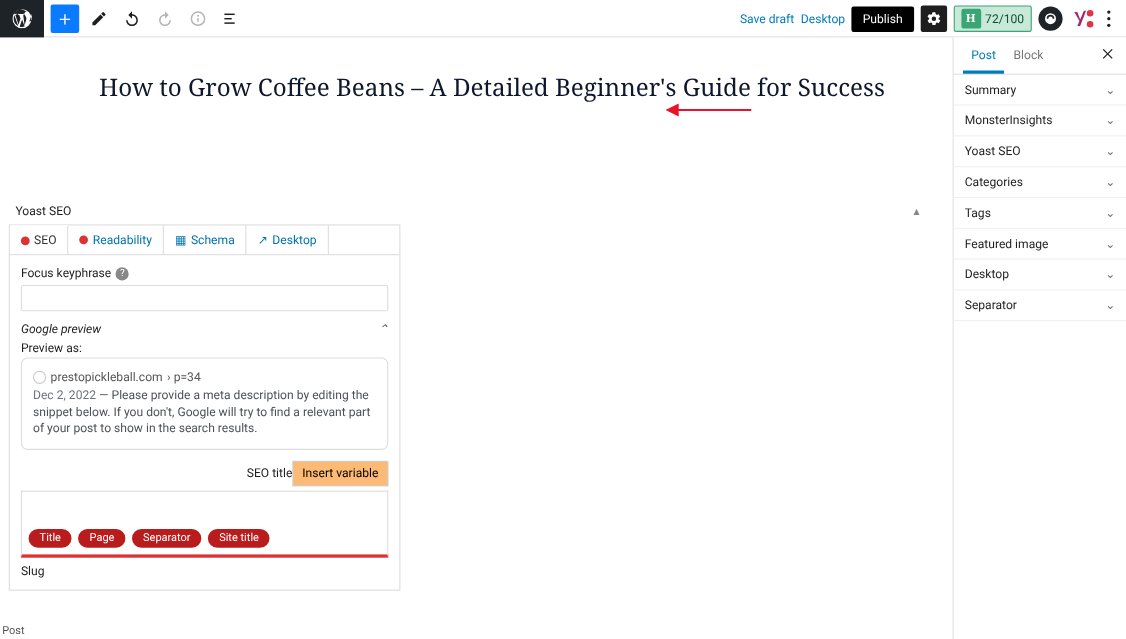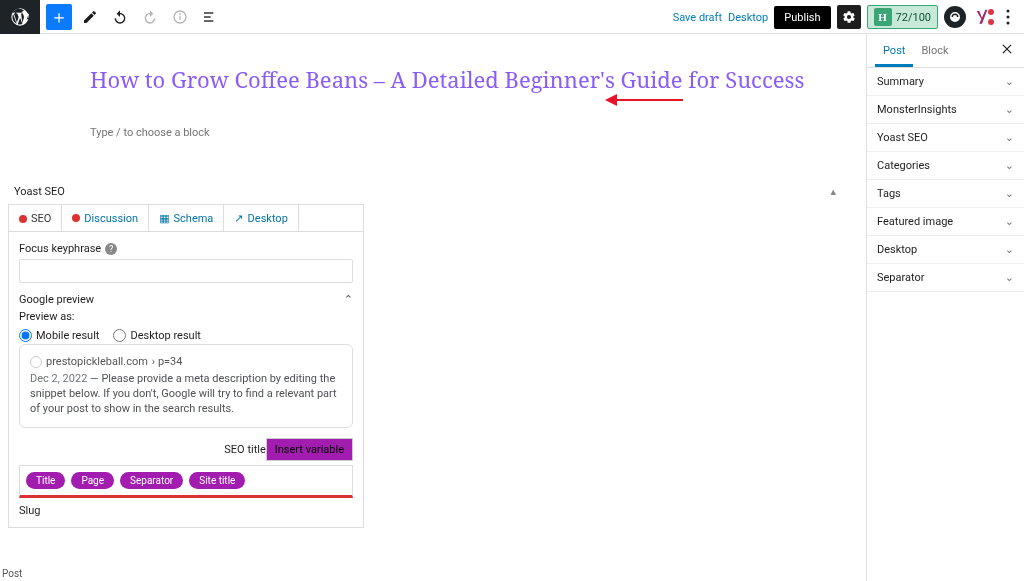--- a/index.html
+++ b/index.html
@@ -20,21 +20,21 @@
 .h-badge-icon { width: 18px; height: 18px; background: #3aa676; color: #fff; display: flex; align-items: center; justify-content: center; font-family: serif; font-weight: bold; border-radius: 2px; }
 .low-badge { width: 22px; height: 22px; border-radius: 50%; background: #1d2327; display: flex; align-items: center; justify-content: center; cursor: pointer; }
 .y-badge { width: 20px; height: 20px; display: flex; align-items: center; justify-content: center; cursor: pointer; position: relative; }
 .y-badge svg { width: 16px; height: 16px; }
 .dot-high { position: absolute; width: 6px; height: 6px; right: -2px; top: 2px; border-radius:50%; background: #dc3545; }
 .dot-low { position: absolute; width: 6px; height: 6px; right: -2px; bottom: 2px; border-radius:50%; background: #dc3545; }
 .more-btn { width: 20px; height: 26px; display: flex; align-items: center; justify-content: center; cursor: pointer; color: #1e1e1e; }
 
 
 .canvas { padding: 30px 90px 10px 90px; position: relative; }
-.title { font-size: 22px; font-weight: 400; color: #8b5cf6; font-family: "Noto Serif", Georgia, serif; }
+.title { font-size: 22px; font-weight: 400; color: #0f172a; font-family: "Noto Serif", Georgia, serif; }
 .arrow { position: absolute; left: 605px; top: 56px; pointer-events: none; }
 .grammarly { position: absolute; width: 20px; height: 20px; border-radius: 50%; background: #15c39a; right: 94px; top: 56px; cursor: pointer; display:flex; align-items:center; justify-content:center; }
 .placeholder-line { font-size: 11px; color: #757575; margin-top: 32px; }
 .add-mini { position: absolute; right: 94px; top: 108px; width: 18px; height: 18px; background: #1e1e1e; color: #fff; display: flex; align-items: center; justify-content: center; border-radius: 2px; cursor: pointer; font-size: 14px; }
 
 
 .sidebar { position: absolute; right: 0; top: 34px; width: 158px; height: calc(100% - 34px); border-left: 1px solid #e0e0e0; background: #fff; }
 .sb-tabs { display: flex; align-items: center; height: 34px; border-bottom: 1px solid #e0e0e0; font-size: 11px; padding: 0 8px; position: relative; }
 .sb-tab { padding: 0 8px; height: 100%; display: flex; align-items: center; cursor: pointer; color: #757575; }
 .sb-tab.active { color: #007cba; box-shadow: inset 0 -3px 0 #007cba; }
@@ -49,33 +49,33 @@
 .yoast-tabs { border-bottom: 1px solid #ddd; display: flex; }
 .y-tab { padding: 6px 10px; font-size: 11px; cursor: pointer; display: flex; align-items: center; gap: 4px; color: #0073aa; border-right: 1px solid #ddd; }
 .y-tab.active { color: #333; background: #fff; box-shadow: inset 0 3px 0 transparent; }
 .y-tab .dot { width: 8px; height: 8px; border-radius: 50%; background: #dc3232; display: inline-block; }
 .y-tab .grid-ic { color:#0073aa; }
 .y-body { padding: 10px; font-size: 11px; }
 .y-label { display: flex; align-items: center; gap: 4px; font-size: 11px; margin-bottom: 4px; }
 .y-label .help { width: 12px; height: 12px; border-radius: 50%; background: #888; color: #fff; font-size: 9px; display: inline-flex; align-items: center; justify-content: center; }
 .y-input { width: 100%; height: 24px; border: 1px solid #ddd; border-radius: 2px; }
 .y-btn { margin-top: 6px; padding: 5px 8px; background: #f6f6f6; border: 1px solid #ccc; font-size: 11px; cursor: pointer; border-radius: 2px; }
-.g-prev-head { padding: 10px 0 4px 0; display: flex; justify-content: space-between; align-items: center; }
+.g-prev-head { padding: 10px 0 4px 0; display: flex; justify-content: space-between; align-items: center; font-style: italic; }
 .chev-up { color: #555; cursor: pointer; }
 .radio-row { display: flex; gap: 14px; margin-top: 6px; align-items: center; }
 .radio-row label { display: flex; align-items: center; gap: 4px; font-size: 11px; cursor: pointer; }
 .snippet { margin-top: 2px; border: 1px solid #ddd; border-radius: 6px; padding: 10px; font-family: arial, sans-serif; }
 .snip-url { color: #555; font-size: 11px; display: flex; align-items: center; gap: 4px; }
 .snip-title { color: #1a0dab; font-size: 14px; margin-top: 4px; cursor: pointer; }
 .snip-desc { color: #4d5156; font-size: 11px; margin-top: 4px; line-height: 1.35; }
 .snip-date { color: #70757a; }
 .seo-title-row { display: flex; justify-content: flex-end; align-items: center; margin-top: 10px; }
-.insert-var { font-size: 11px; padding: 4px 8px; border: 1px solid #ccc; background: #a21caf; cursor: pointer; }
+.insert-var { font-size: 11px; padding: 4px 8px; border: 1px solid #ccc; background: #fdba74; cursor: pointer; }
 .pill-row { border: 1px solid #ddd; border-bottom: 3px solid #dc3232; padding: 6px; margin-top: 4px; display: flex; gap: 6px; }
-.pill { background: #a21caf; color: #fff; padding: 3px 10px; border-radius: 10px; font-size: 10px; cursor: pointer; display: flex; align-items: center; gap: 3px; }
+.pill { background: #b91c1c; color: #fff; padding: 3px 10px; border-radius: 10px; font-size: 10px; cursor: pointer; display: flex; align-items: center; gap: 3px; margin-top: 28px; }
 .slug-lbl { margin-top: 6px; font-size: 11px; }
 
 .status-bar { position: absolute; left: 2px; bottom: 2px; font-size: 10px; color: #555; }
 </style>
 </head>
 <body>
 
 <div class="topbar">
   <div class="wp-logo">
     <svg viewBox="0 0 20 20">
@@ -153,21 +153,20 @@
   <svg class="arrow" width="80" height="20">
     <line x1="78" y1="10" x2="6" y2="10" stroke="#e8132b" stroke-width="2"></line>
     <polygon points="0,10 12,4 12,16" fill="#e8132b"></polygon>
   </svg>
   <div class="grammarly">
       <svg width="10" height="10" viewBox="0 0 24 24" fill="none" stroke="#fff" stroke-width="3">
         <path d="M19 12a7 7 0 11-3-5.7"></path>
         <polyline points="19 5 19 9 15 9"></polyline>
       </svg>
     </div>
-  <div class="placeholder-line">Type / to choose a block</div>
   <div class="add-mini">＋</div>
 </div>
 
 <div class="sidebar">
   <div class="sb-tabs">
     <div class="sb-tab active">Post</div>
     <div class="sb-tab">Block</div>
     <div class="sb-close"><svg width="14" height="14" viewBox="0 0 24 24" stroke="currentColor" stroke-width="2">
           <line x1="5" y1="5" x2="19" y2="19"></line>
           <line x1="19" y1="5" x2="5" y2="19"></line>
@@ -213,21 +212,21 @@
     <span style="color:#888;">▴</span>
   </div>
   <div class="yoast-box">
     <div class="yoast-tabs">
       <div class="y-tab active" style="border-top:1px solid #fff;">
           <span class="dot"></span>
           <span>SEO</span>
         </div>
       <div class="y-tab">
           <span class="dot"></span>
-          <span>Discussion</span>
+          <span>Readability</span>
         </div>
       <div class="y-tab">
           <span class="grid-ic">▦</span>
           <span>Schema</span>
         </div>
       <div class="y-tab">
           <span class="grid-ic" style="color:#0073aa;">↗</span>
           <span>Desktop</span>
         </div>
     </div>
@@ -236,30 +235,20 @@
         <span>Focus keyphrase</span>
         <span class="help">?</span>
       </div>
       <input class="y-input" style="">
 
       <div class="g-prev-head">
         <span>Google preview</span>
         <span class="chev-up">⌃</span>
       </div>
       <div>Preview as:</div>
-      <div class="radio-row">
-        <label>
-            <input type="radio" checked="" style=""> 
-            <span>Mobile result</span>
-          </label>
-        <label>
-            <input type="radio" style=""> 
-            <span>Desktop result</span>
-          </label>
-      </div>
 
       <div class="snippet">
         <div class="snip-url">
           <span style="width:12px;height:12px;border-radius:50%;border:1px solid #ccc;display:inline-block;"></span>
           <span>prestopickleball.com</span>
           <span>› p=34</span>
         </div>
         <div class="snip-desc">
           <span class="snip-date">Dec 2, 2022</span> — <span>Please provide a meta description by editing the snippet below. If you don't, Google will try to find a relevant part of your post to show in the search results.</span>
         </div>

